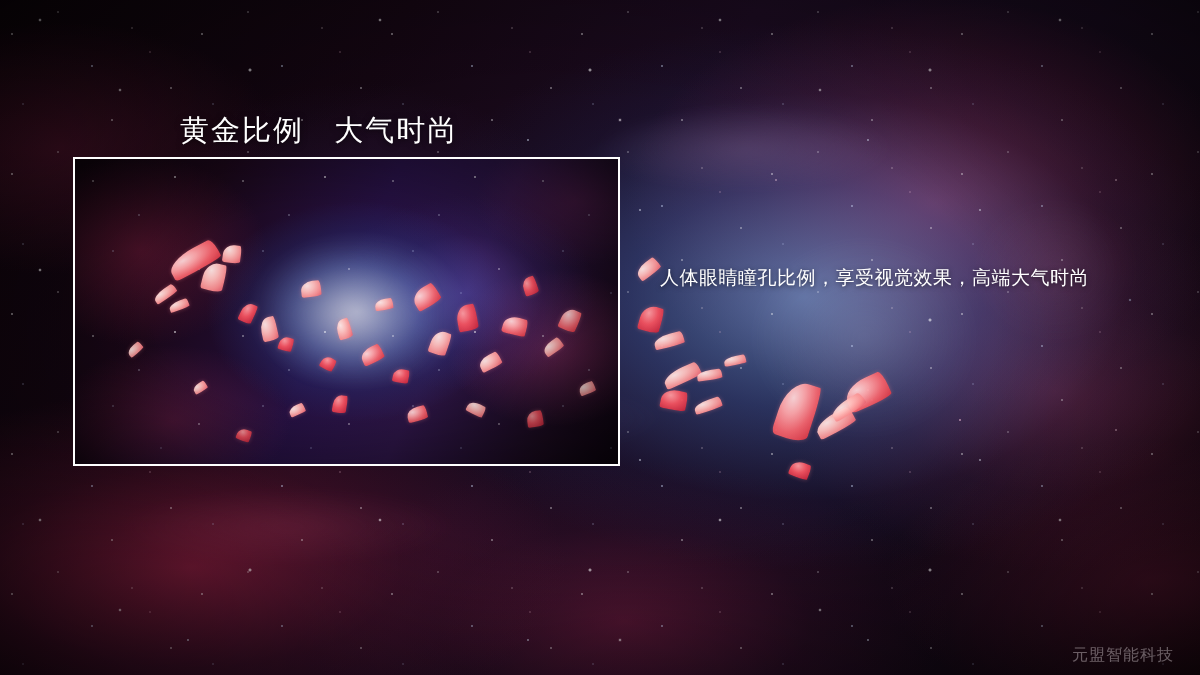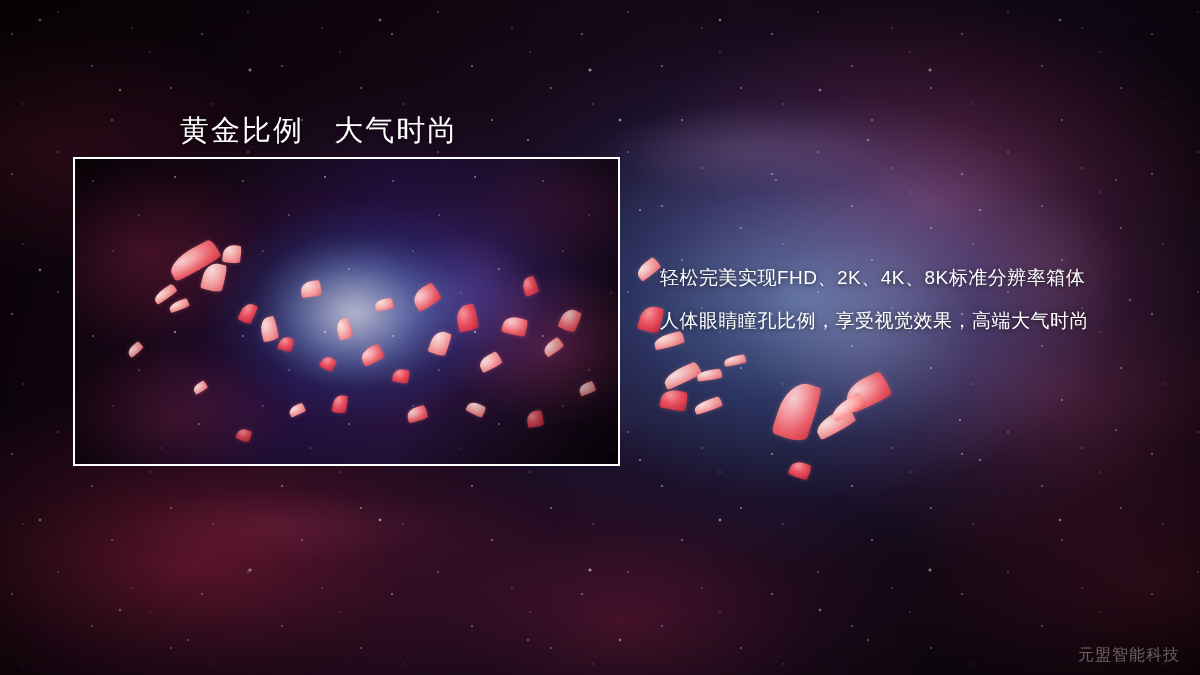--- a/index.html
+++ b/index.html
@@ -177,21 +177,21 @@
     line-height: 43px;
     color: #ffffff;
     letter-spacing: .5px;
     white-space: nowrap;
     text-shadow: 0 1px 5px rgba(0,0,0,.6);
   }
 
   
   .watermark {
     position: absolute;
-    right: 20px;
+    right: 26px;
     bottom: 9px;
     font-size: 16px;
     letter-spacing: 1px;
     color: rgba(235,225,230,0.40);
     text-align: center;
   }
 </style>
 </head>
 <body>
 
@@ -254,18 +254,17 @@
     <div class="petal soft" style="left:392px;top:244px;width:18px;height:12px;transform:rotate(28deg);"></div>
     <div class="petal deep" style="left:452px;top:252px;width:16px;height:16px;transform:rotate(-8deg);"></div>
     <div class="petal soft" style="left:118px;top:224px;width:14px;height:9px;transform:rotate(-30deg);"></div>
     <div class="petal deep" style="left:162px;top:270px;width:14px;height:12px;transform:rotate(22deg);"></div>
     <div class="petal soft" style="left:504px;top:224px;width:16px;height:11px;transform:rotate(-20deg);"></div>
 
     <div class="photo-vig"></div>
   </div>
 
   <div class="copy-block">
-    <div class="copy-line">轻松完美实现FHD、2K、4K、8K标准分辨率箱体</div>
     <div class="copy-line">人体眼睛瞳孔比例，享受视觉效果，高端大气时尚</div>
   </div>
 
   <div class="watermark">元盟智能科技</div>
 </div>
 
 </body></html>

